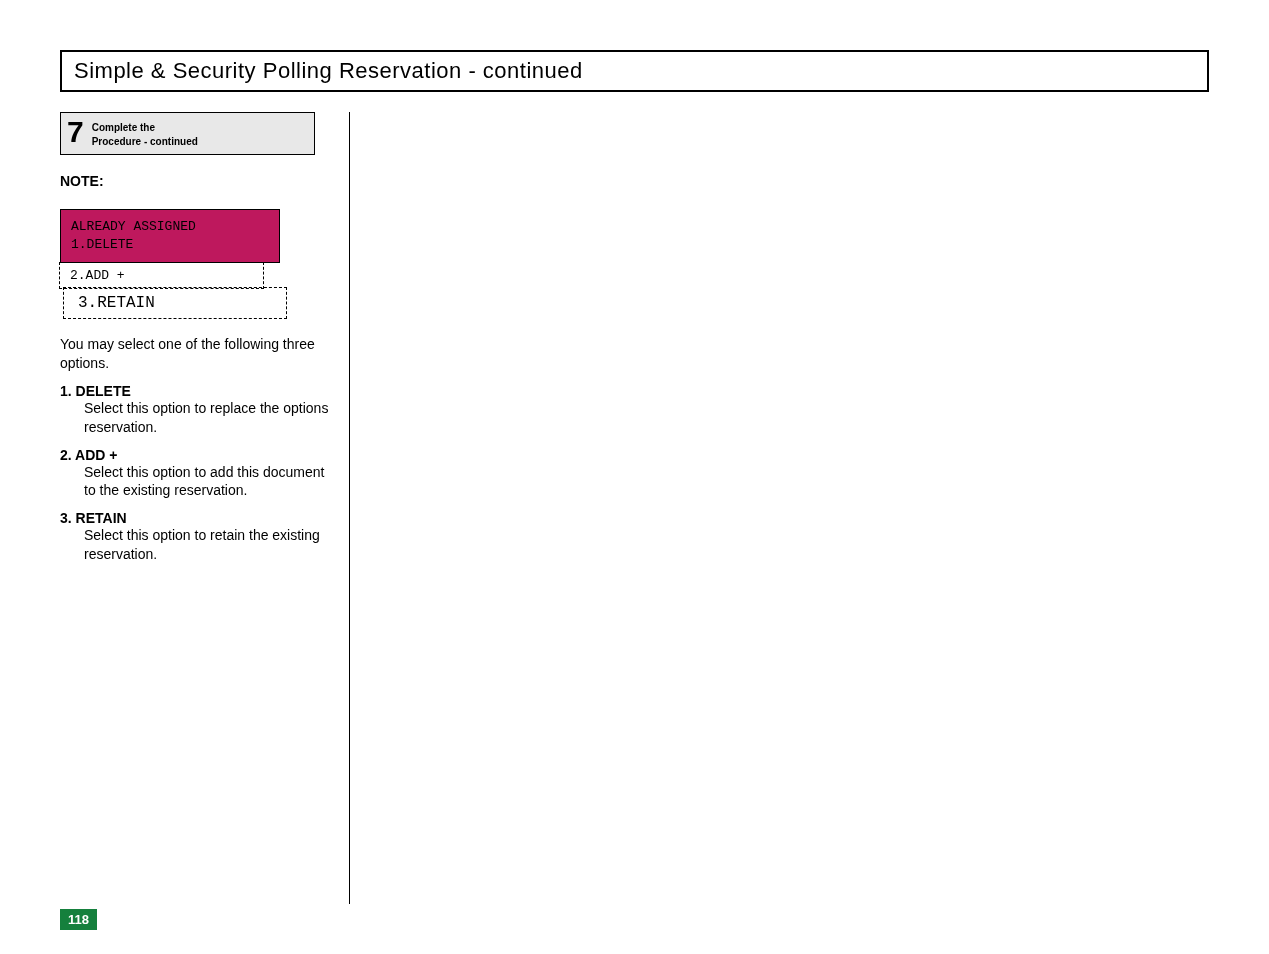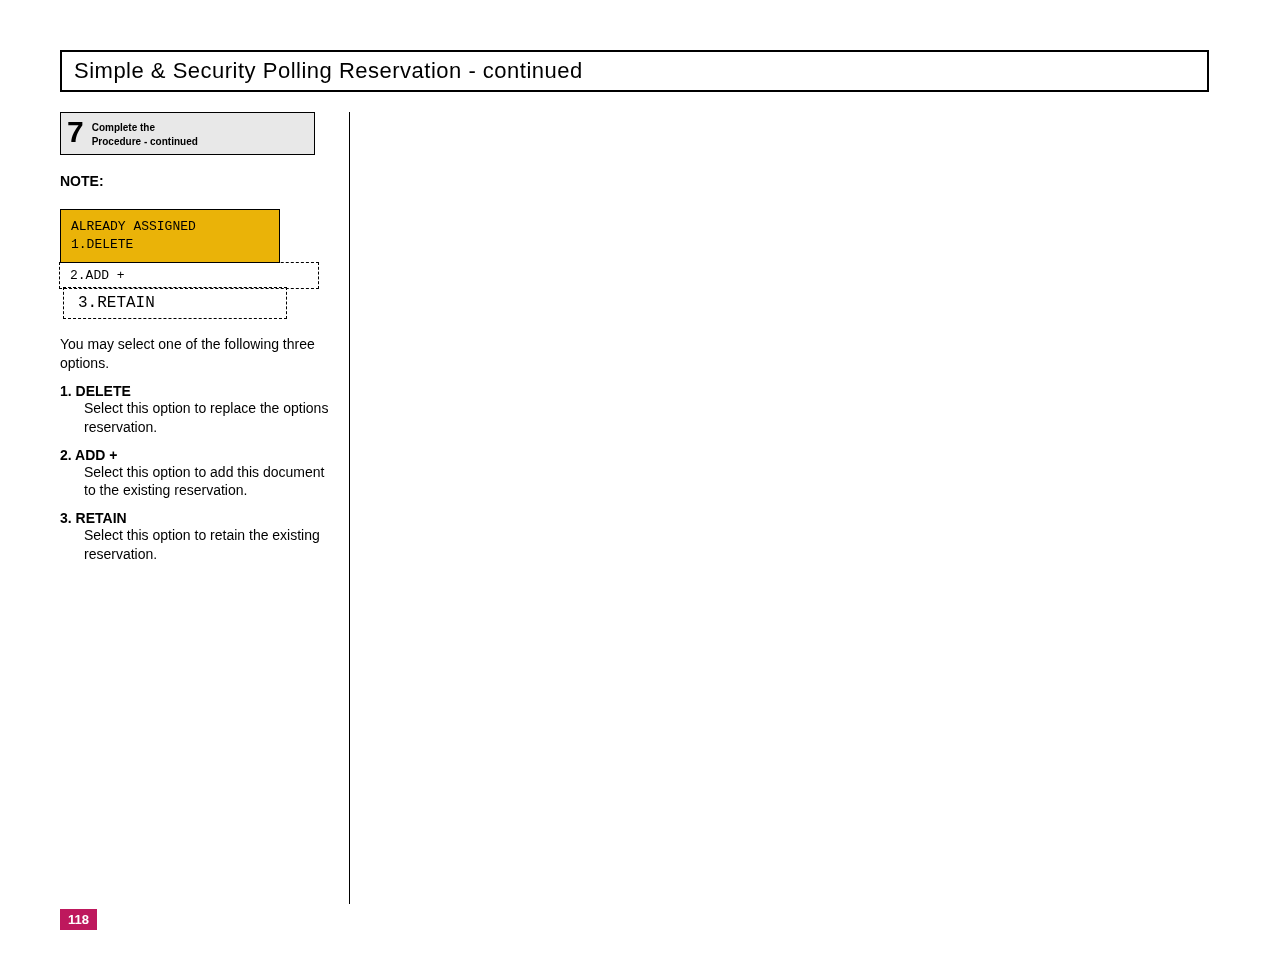--- a/index.html
+++ b/index.html
@@ -74,28 +74,28 @@
     margin: 18px 0 16px 0;
     position: relative;
   }
   .screen-main {
     border: 1px solid #000;
     font-family: "Courier New", monospace;
     font-size: 13px;
     padding: 8px 10px;
     width: 220px;
     line-height: 1.4;
-    background: #eab308;
+    background: #be185d;
   }
   .screen-sub {
     border: 1px dashed #000;
     font-family: "Courier New", monospace;
     font-size: 13px;
     padding: 4px 10px 2px 10px;
-    width: 260px;
+    width: 205px;
     line-height: 1.4;
     margin-top: -1px;
     margin-left: -1px;
   }
   .screen-sub2 {
     border: 1px dashed #000;
     font-family: "Courier New", monospace;
     font-size: 16px;
     padding: 4px 10px 4px 14px;
     width: 224px;
@@ -117,21 +117,21 @@
   }
   .option-body {
     font-size: 14px;
     line-height: 1.35;
     padding-left: 24px;
   }
   .page-num {
     position: absolute;
     left: 60px;
     bottom: 24px;
-    background: #be185d;
+    background: #15803d;
     color: #fff;
     font-weight: bold;
     font-size: 13px;
     padding: 3px 8px;
   }
 </style>
 </head>
 <body>
 
 <div class="page">

